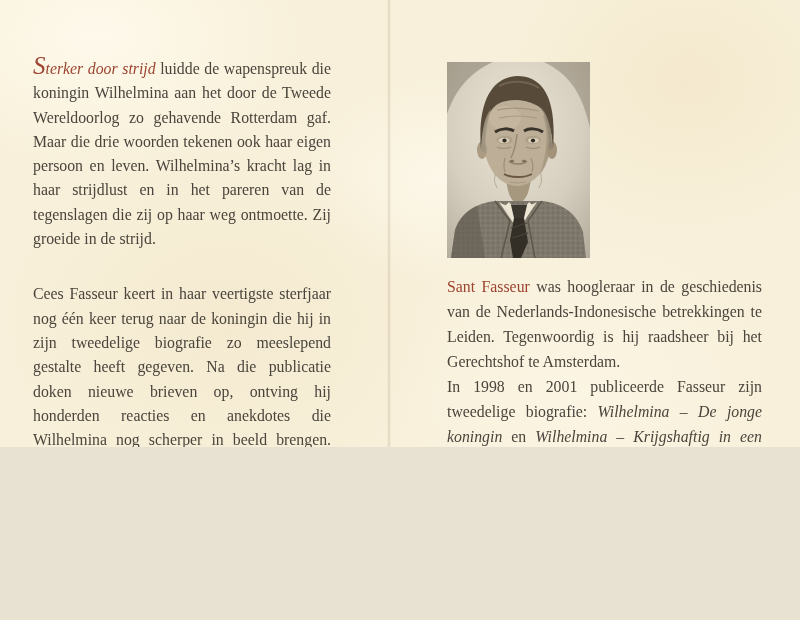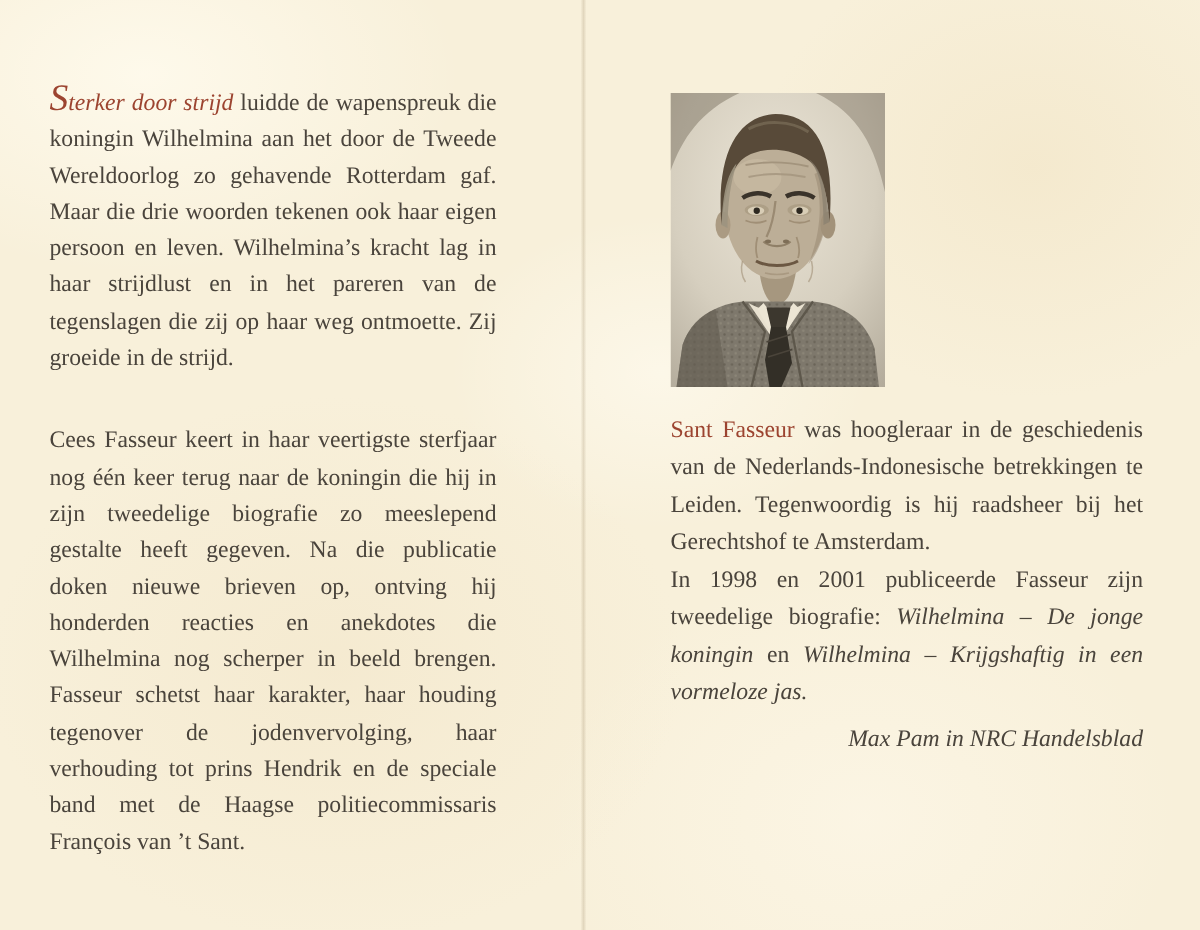--- a/index.html
+++ b/index.html
@@ -1,17 +1,17 @@
 <!DOCTYPE html>
 <html><head>
 <meta charset="utf-8">
 <style>
   html,body { margin:0; padding:0; background:#e8e2d2; }
   .jacket {
-    position:relative; width:800px; height:620px; overflow:hidden;
+    position:relative; width:800px; height:447px; overflow:hidden;
     background:#f8f0da;
     font-family:"Liberation Serif","DejaVu Serif",serif;
     color:#4a443c;
   }
   .jacket::before {
     content:""; position:absolute; inset:0; pointer-events:none;
     background:
       radial-gradient(ellipse 300px 190px at 12% 8%,  rgba(255,251,238,.85), transparent 70%),
       radial-gradient(ellipse 260px 220px at 86% 18%, rgba(243,231,202,.75), transparent 70%),
       radial-gradient(ellipse 330px 260px at 28% 72%, rgba(243,231,203,.65), transparent 70%),

